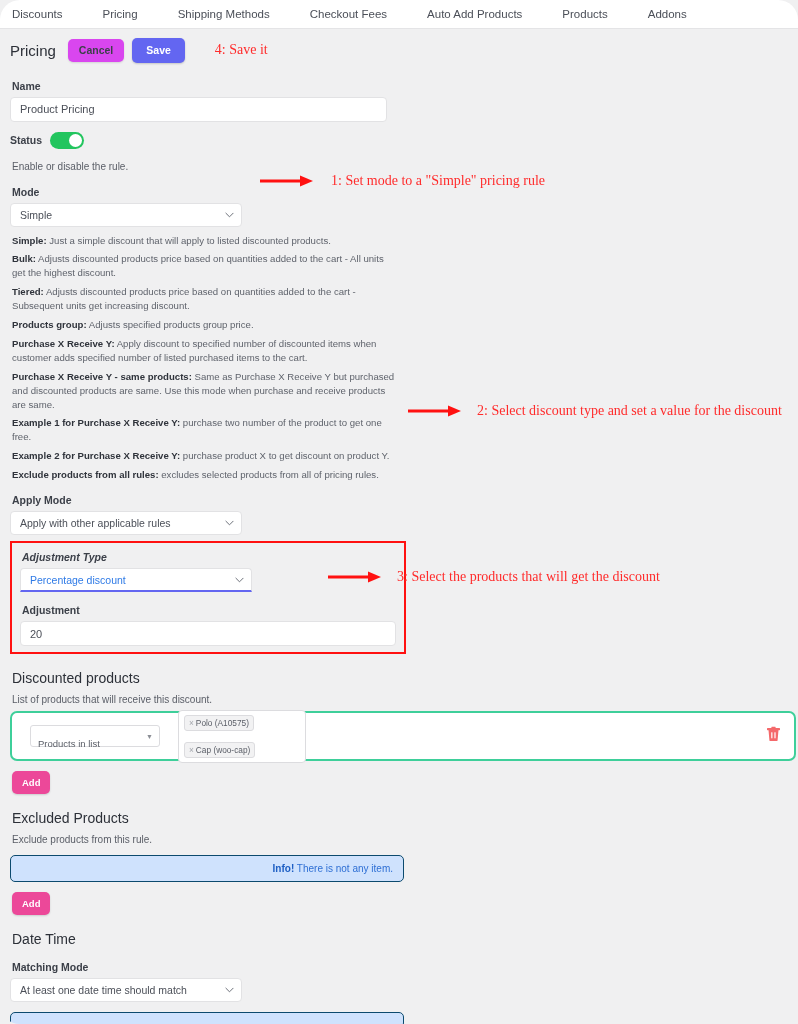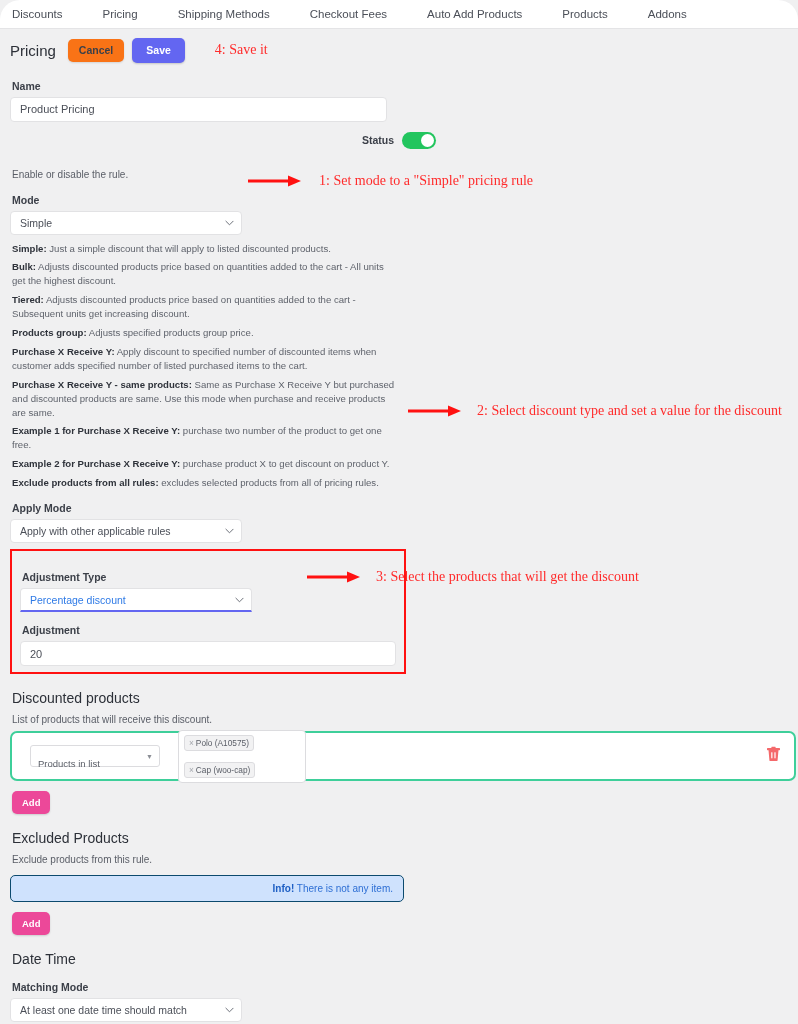--- a/index.html
+++ b/index.html
@@ -45,21 +45,21 @@
   .btn {
     border: none;
     border-radius: 5px;
     font-size: 10.5px;
     font-weight: 700;
     padding: 6px 11px;
     cursor: pointer;
     line-height: 1;
   }
   .btn-cancel {
-    background: #f97316;
+    background: #d946ef;
     color: #3c4049;
     box-shadow: 0 1px 2px rgba(0,0,0,.12);
   }
   .btn-save {
     background: #6366f1;
     color: #ffffff;
     padding: 7px 14px;
     box-shadow: 0 1px 2px rgba(0,0,0,.18);
   }
   .annot {
@@ -106,40 +106,40 @@
   .chev {
     position: absolute;
     right: 8px; top: 50%;
     transform: translateY(-50%);
     pointer-events: none;
     width: 9px; height: 9px;
   }
   .chev svg { display: block; }
 
   
-  .status-row { display: flex; align-items: center; gap: 8px; margin-top: 10px; justify-content: center;}
+  .status-row { display: flex; align-items: center; gap: 8px; margin-top: 10px;}
   .status-label { font-size: 10.5px; color: #3c4049; font-weight: 700; }
   .toggle {
     width: 34px; height: 17px;
     background: #22c55e;
     border-radius: 999px;
     position: relative;
     cursor: pointer;
   }
   .toggle .knob {
     position: absolute;
     width: 13px; height: 13px;
     background: #fff;
     border-radius: 50%;
     top: 2px; right: 2px;
   }
   .helper {
     font-size: 10px;
     color: #5a5e67;
-    margin-top: 20px;
+    margin-top: 12px;
     margin-left: 2px;
   }
 
   
   .desc-list { margin-top: 7px; }
   .desc-list p {
     margin: 0 0 5px 2px;
     font-size: 9.6px;
     line-height: 1.45;
     color: #5f636c;
@@ -314,21 +314,21 @@
     <div class="select-wrap">
       <div class="select-box">Simple</div>
       <span class="chev">
         <svg viewBox="0 0 10 10" width="9" height="9">
             <path d="M1 3 L5 7 L9 3" fill="none" stroke="#6b6f78" stroke-width="1.1" stroke-linecap="round" stroke-linejoin="round"></path>
           </svg>
       </span>
     </div>
 
     
-    <div class="arrow-row" style="left:248px; top:173px;">
+    <div class="arrow-row" style="left:260px; top:173px;">
       <svg class="arrow" width="55" height="14" viewBox="0 0 55 14">
         <path d="M0 7 H40" stroke="#ff1111" stroke-width="3"></path>
         <path d="M40 1.5 L53 7 L40 12.5 Z" fill="#ff1111"></path>
       </svg>
       <span class="annot" style="margin-left:16px;">1: Set mode to a "Simple" pricing rule</span>
     </div>
 
     
     <div class="desc-list">
       <p><b>Simple:</b><span> Just a simple discount that will apply to listed discounted products.</span></p>
@@ -348,21 +348,21 @@
       <div class="select-box">Apply with other applicable rules</div>
       <span class="chev">
         <svg viewBox="0 0 10 10" width="9" height="9">
             <path d="M1 3 L5 7 L9 3" fill="none" stroke="#6b6f78" stroke-width="1.1" stroke-linecap="round" stroke-linejoin="round"></path>
           </svg>
       </span>
     </div>
 
     
     <div class="red-box">
-      <div class="field-label" style="margin-top:14px;">Adjustment Type</div>
+      <div class="field-label" style="margin-top:2px;font-style:italic;">Adjustment Type</div>
       <div class="select-wrap focus-select">
         <div class="select-box">Percentage discount</div>
         <span class="chev">
           <svg viewBox="0 0 10 10" width="9" height="9">
               <path d="M1 3 L5 7 L9 3" fill="none" stroke="#6b6f78" stroke-width="1.1" stroke-linecap="round" stroke-linejoin="round"></path>
             </svg>
         </span>
       </div>
       <div class="field-label" style="margin-top:12px;">Adjustment</div>
       <input class="text-input" style="width: 376px;" value="20">
@@ -395,21 +395,21 @@
           <path d="M1.5 3.5 h10 l-0.9 10.2 a1 1 0 0 1 -1 0.9 h-6.2 a1 1 0 0 1 -1 -0.9 Z" fill="#f4696b"></path>
           <rect x="0" y="1.6" width="13" height="2.1" rx="0.6" fill="#f4696b"></rect>
           <rect x="4.4" y="0" width="4.2" height="2" rx="0.6" fill="#f4696b"></rect>
           <rect x="4.1" y="5.8" width="1.4" height="6" fill="#ffffff" opacity="0.85"></rect>
           <rect x="7.3" y="5.8" width="1.4" height="6" fill="#ffffff" opacity="0.85"></rect>
         </svg>
       </span>
     </div>
 
     
-    <div class="arrow-row" style="left:307px; top:569px;">
+    <div class="arrow-row" style="left:328px; top:569px;">
       <svg class="arrow" width="55" height="14" viewBox="0 0 55 14">
         <path d="M0 7 H40" stroke="#ff1111" stroke-width="3"></path>
         <path d="M40 1.5 L53 7 L40 12.5 Z" fill="#ff1111"></path>
       </svg>
       <span class="annot" style="margin-left:14px;">3: Select the products that will get the discount</span>
     </div>
 
     <button class="add-btn">Add</button>
 
     

